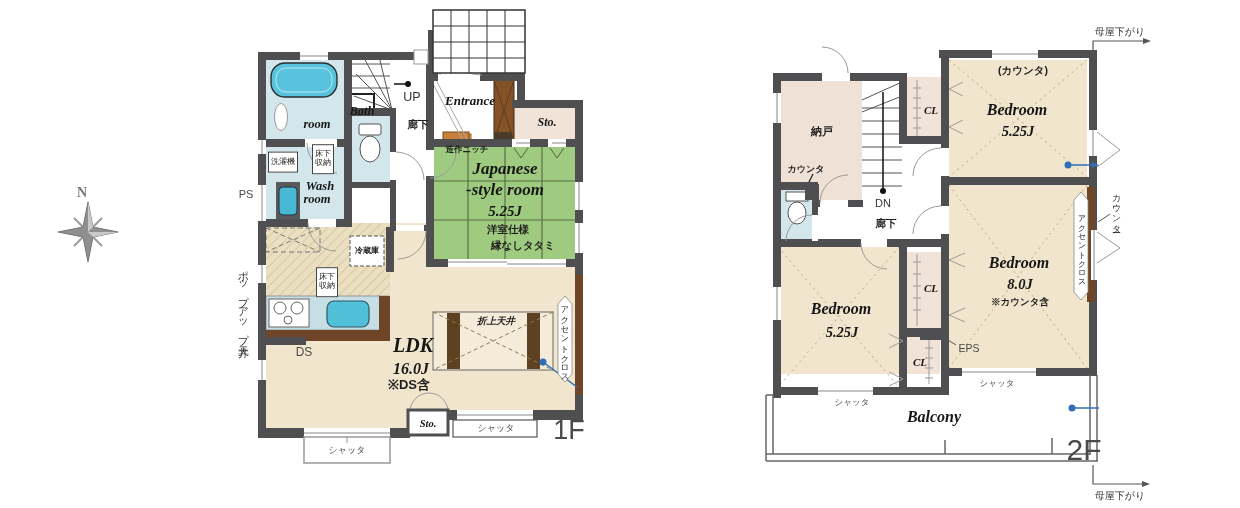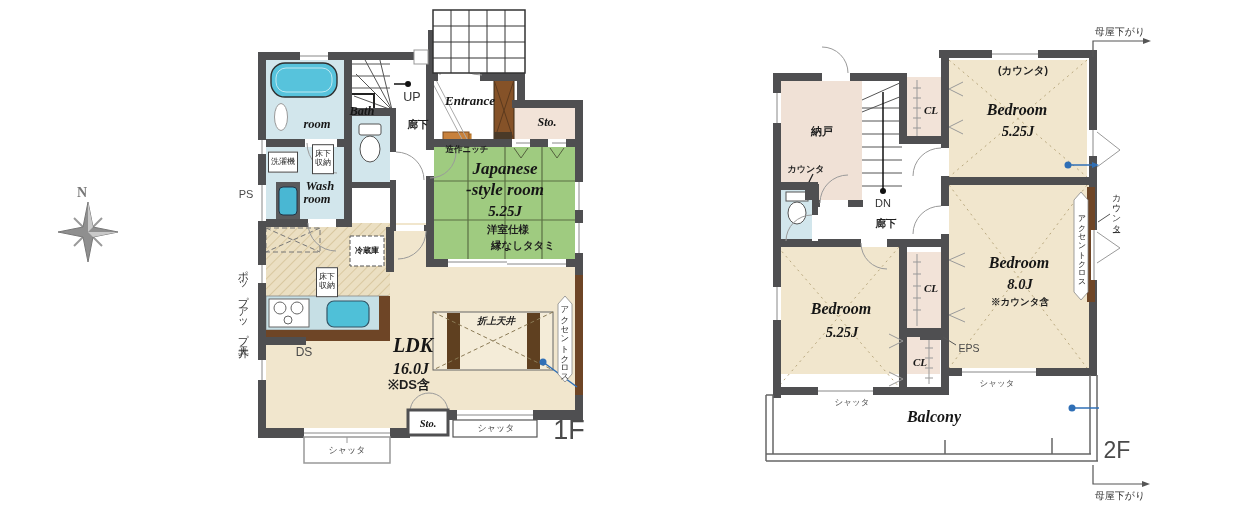--- a/index.html
+++ b/index.html
@@ -430,17 +430,17 @@
   <div class="lb en" style="left:842px;top:332px;font-size:14.5px;">5.25J</div>
   <div class="lb en" style="left:931px;top:288px;font-size:11px;">CL</div>
   <div class="lb en" style="left:920px;top:362px;font-size:11px;">CL</div>
   <div class="lb gy" style="left:969px;top:348px;font-size:10.5px;">EPS</div>
   <div class="lb en" style="left:1019px;top:263px;font-size:16px;">Bedroom</div>
   <div class="lb en" style="left:1020px;top:284px;font-size:14.5px;">8.0J</div>
   <div class="lb bold" style="left:1020px;top:302px;font-size:9.5px;">※カウンタ含</div>
   <div class="lb gy" style="left:852px;top:402px;font-size:8.5px;">シャッタ</div>
   <div class="lb gy" style="left:997px;top:383px;font-size:8.5px;">シャッタ</div>
   <div class="lb en" style="left:934px;top:417px;font-size:16px;">Balcony</div>
-  <div class="lb gy" style="left:1117px;top:450px;font-size:23px;">2F</div>
+  <div class="lb gy" style="left:1084px;top:450px;font-size:30px;">2F</div>
   <div class="lb" style="left:1120px;top:496px;font-size:10px;color:#333;">母屋下がり</div>
 </div>
 
 </div>
 
 </body></html>

